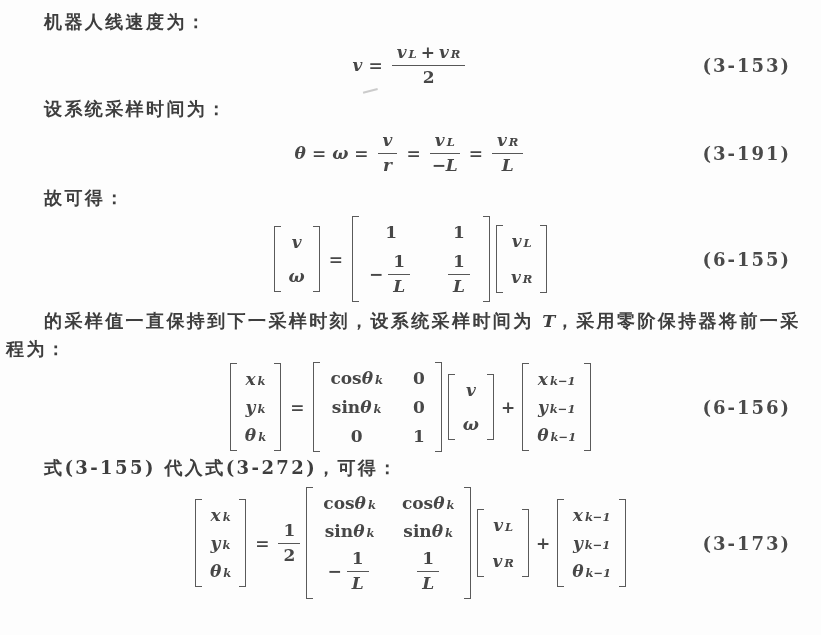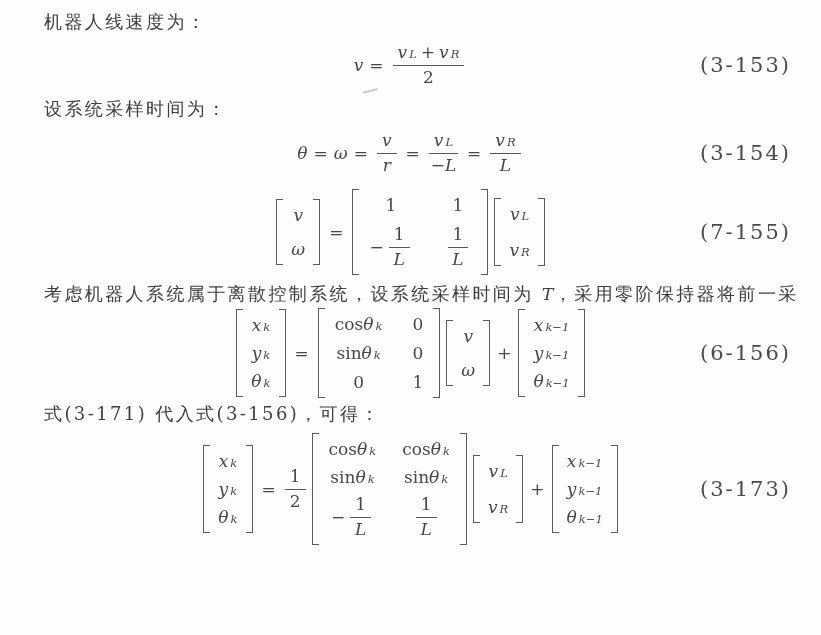--- a/index.html
+++ b/index.html
@@ -1,32 +1,32 @@
 <!DOCTYPE html>
 <html><head>
 <meta charset="utf-8">
 <style>
   html,body { margin:0; padding:0; }
   body {
     width:821px; height:635px; overflow:hidden;
     background:#fdfdfd; color:#3e3e3e;
     font-family:"DejaVu Serif","Liberation Serif",serif;
   }
-  .page { position:relative; padding:8px 6px 0 6px; box-sizing:border-box; width:821px; height:634px; }
+  .page { position:relative; padding:8px 6px 0 6px; box-sizing:border-box; width:821px; height:634px;font-weight:bold; }
 
   
   .cjk { font-size:18px; letter-spacing:2.4px; line-height:27px; white-space:nowrap; }
   .indent { padding-left:38px; }
   .mvar { font-style:italic; letter-spacing:0.5px; font-size:17.5px; }
 
   
   .eqrow { position:relative; display:flex; justify-content:center; align-items:center; }
   .eqnum {
     position:absolute; right:24px; top:50%; transform:translateY(-50%);
-    font-size:21px; letter-spacing:2px; color:#4a4a4a;
+    font-size:18px; letter-spacing:2px; color:#4a4a4a;
   }
   .eqc { display:inline-flex; align-items:center; font-size:17px; color:#474747; }
   .it { font-style:italic; }
   .eqs { margin:0 6px; }
   .op { margin:0 4px; }
   sub.s { font-size:11.5px; font-style:italic; margin-left:2px; vertical-align:-4px; line-height:0; }
 
   
   .frac { display:inline-flex; flex-direction:column; align-items:center; margin:0 3px; }
   .ftop { padding:0 5px 2px 5px; border-bottom:1.2px solid #575757; display:inline-flex; align-items:baseline; justify-content:center; line-height:1.15; }
@@ -103,23 +103,24 @@
       </span>
       <span class="eqs">=</span>
       <span class="frac">
         <span class="ftop">
             <span class="it">v</span>
             <sub class="s">R</sub>
           </span>
         <span class="fbot it">L</span>
       </span>
     </div>
-    <div class="eqnum">(3-154)</div>
-  </div>
-
+    <div class="eqnum">(3-191)</div>
+  </div>
+
+  <div class="cjk indent">故可得：</div>
 
   <div class="eqrow" style="min-height:96px">
     <div class="eqc">
       <span class="mat">
         <span class="mbr l"></span>
         <span class="mcol vg14">
           <span class="it">v</span>
           <span class="it">ω</span>
         </span>
         <span class="mbr r"></span>
@@ -152,25 +153,26 @@
               <sub class="s">L</sub>
             </span>
           <span class="cell">
               <span class="it">v</span>
               <sub class="s">R</sub>
             </span>
         </span>
         <span class="mbr r"></span>
       </span>
     </div>
-    <div class="eqnum">(7-155)</div>
+    <div class="eqnum">(6-155)</div>
   </div>
 
   <div>
-    <div class="cjk indent"><span>考虑机器人系统属于离散控制系统，设系统采样时间为 </span><span class="mvar">T</span><span>，采用零阶保持器将前一采</span></div>
+    <div class="cjk indent"><span>的采样值一直保持到下一采样时刻，设系统采样时间为 </span><span class="mvar">T</span><span>，采用零阶保持器将前一采</span></div>
+    <div class="cjk">程为：</div>
   </div>
 
   <div class="eqrow" style="min-height:88px">
     <div class="eqc">
       <span class="mat">
         <span class="mbr l"></span>
         <span class="mcol vg8">
           <span class="cell">
               <span class="it">x</span>
               <sub class="s">k</sub>
@@ -231,21 +233,21 @@
               <span class="it">θ</span>
               <sub class="s">k−1</sub>
             </span>
         </span>
         <span class="mbr r"></span>
       </span>
     </div>
     <div class="eqnum">(6-156)</div>
   </div>
 
-  <div class="cjk indent" style="margin-top:2px">式(3-171) 代入式(3-156)，可得：</div>
+  <div class="cjk indent" style="margin-top:2px">式(3-155) 代入式(3-272)，可得：</div>
 
   <div class="eqrow" style="min-height:124px">
     <div class="eqc">
       <span class="mat">
         <span class="mbr l"></span>
         <span class="mcol vg8">
           <span class="cell">
               <span class="it">x</span>
               <sub class="s">k</sub>
             </span>

